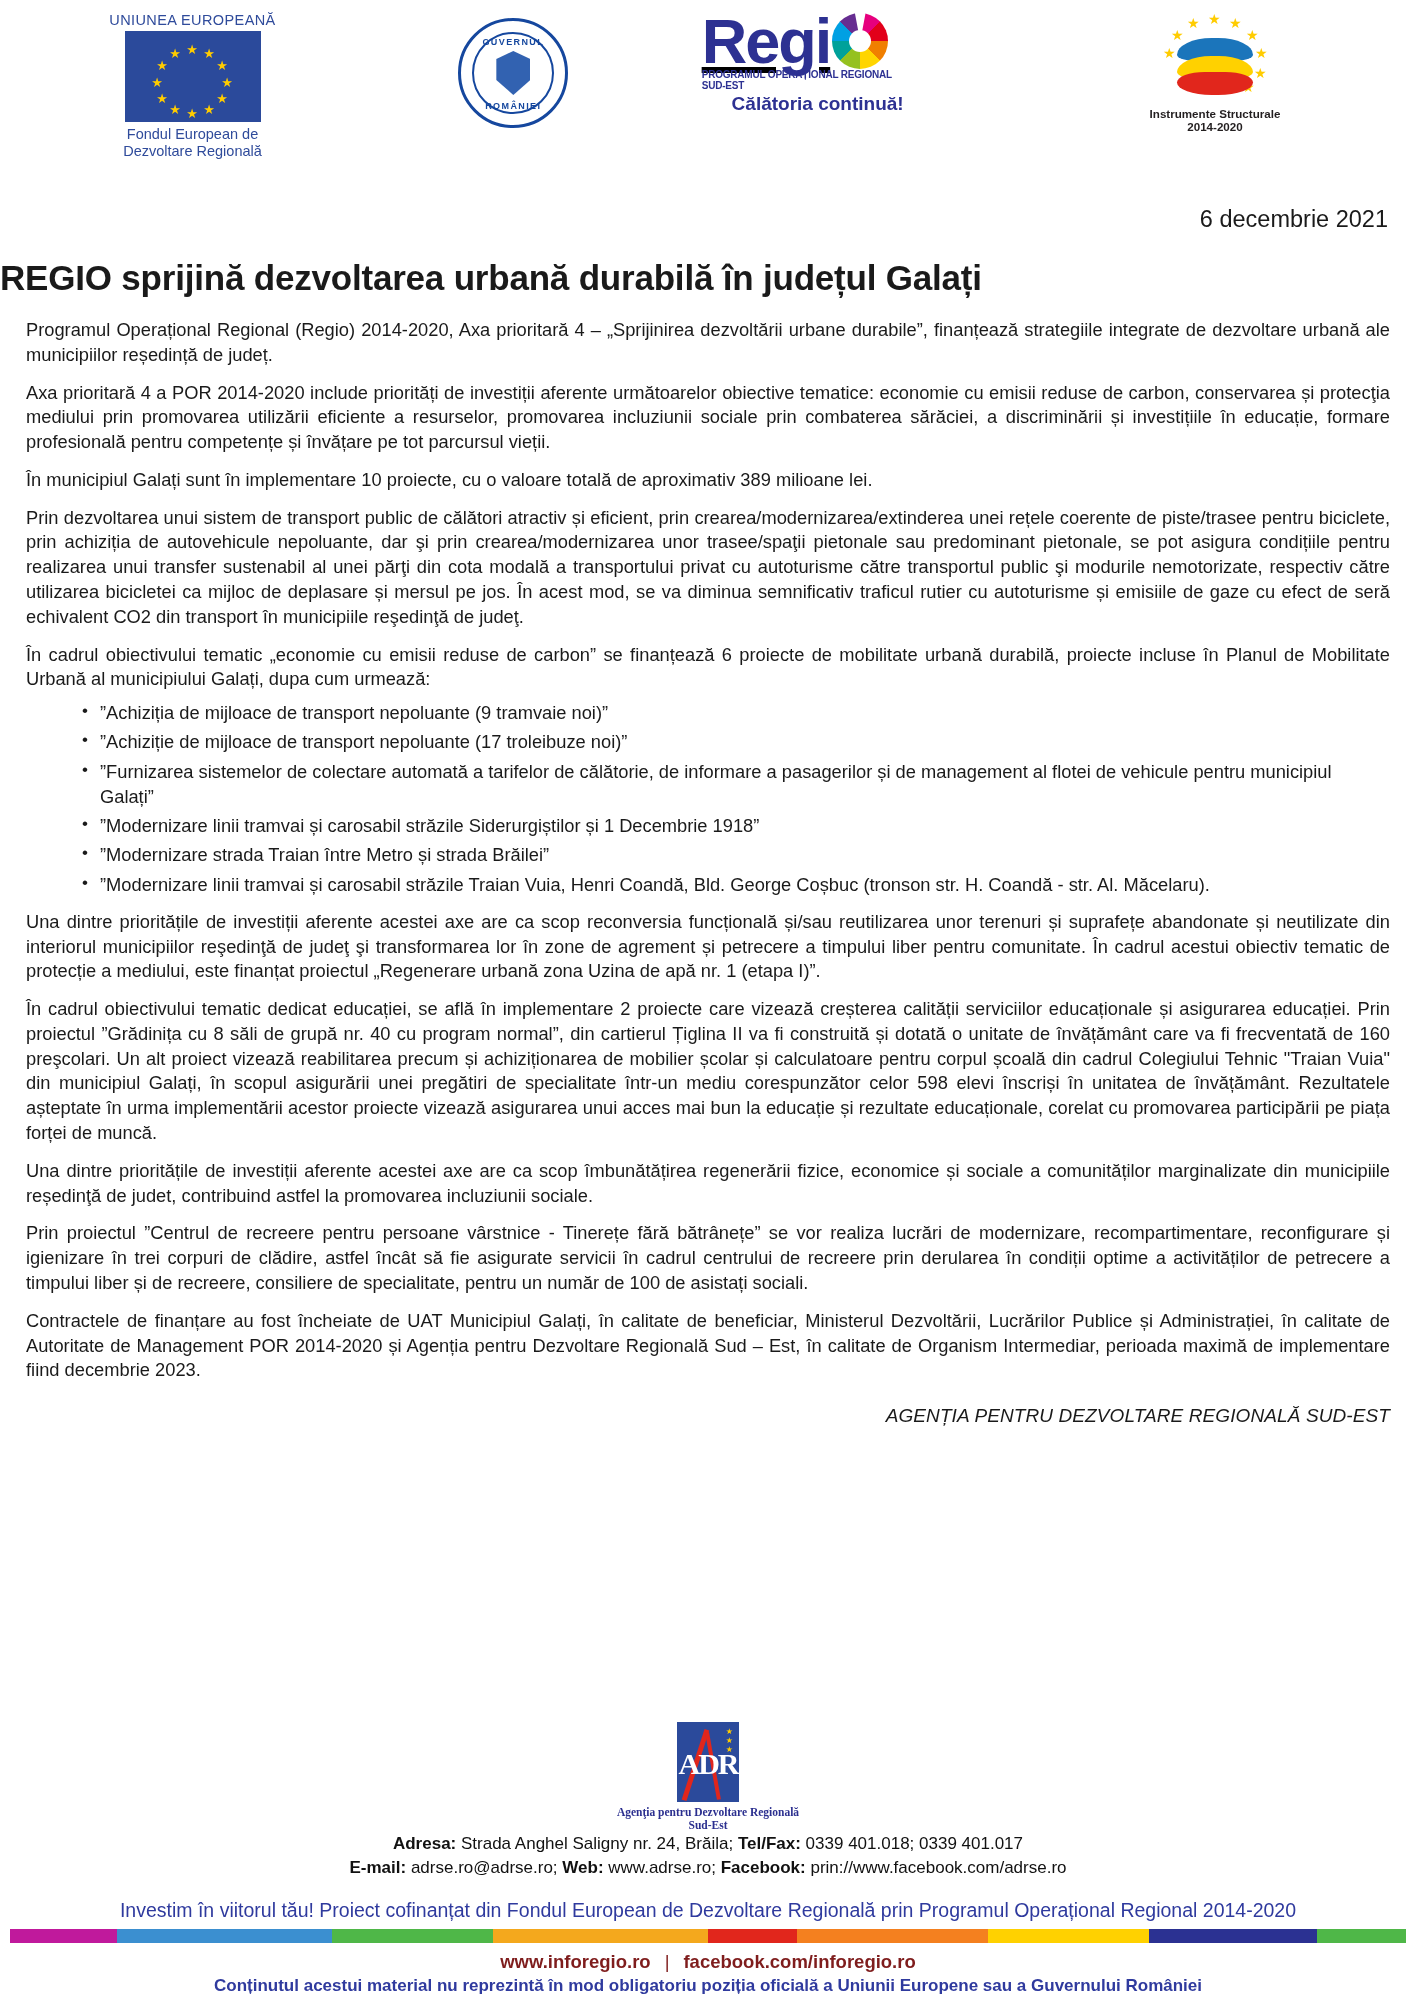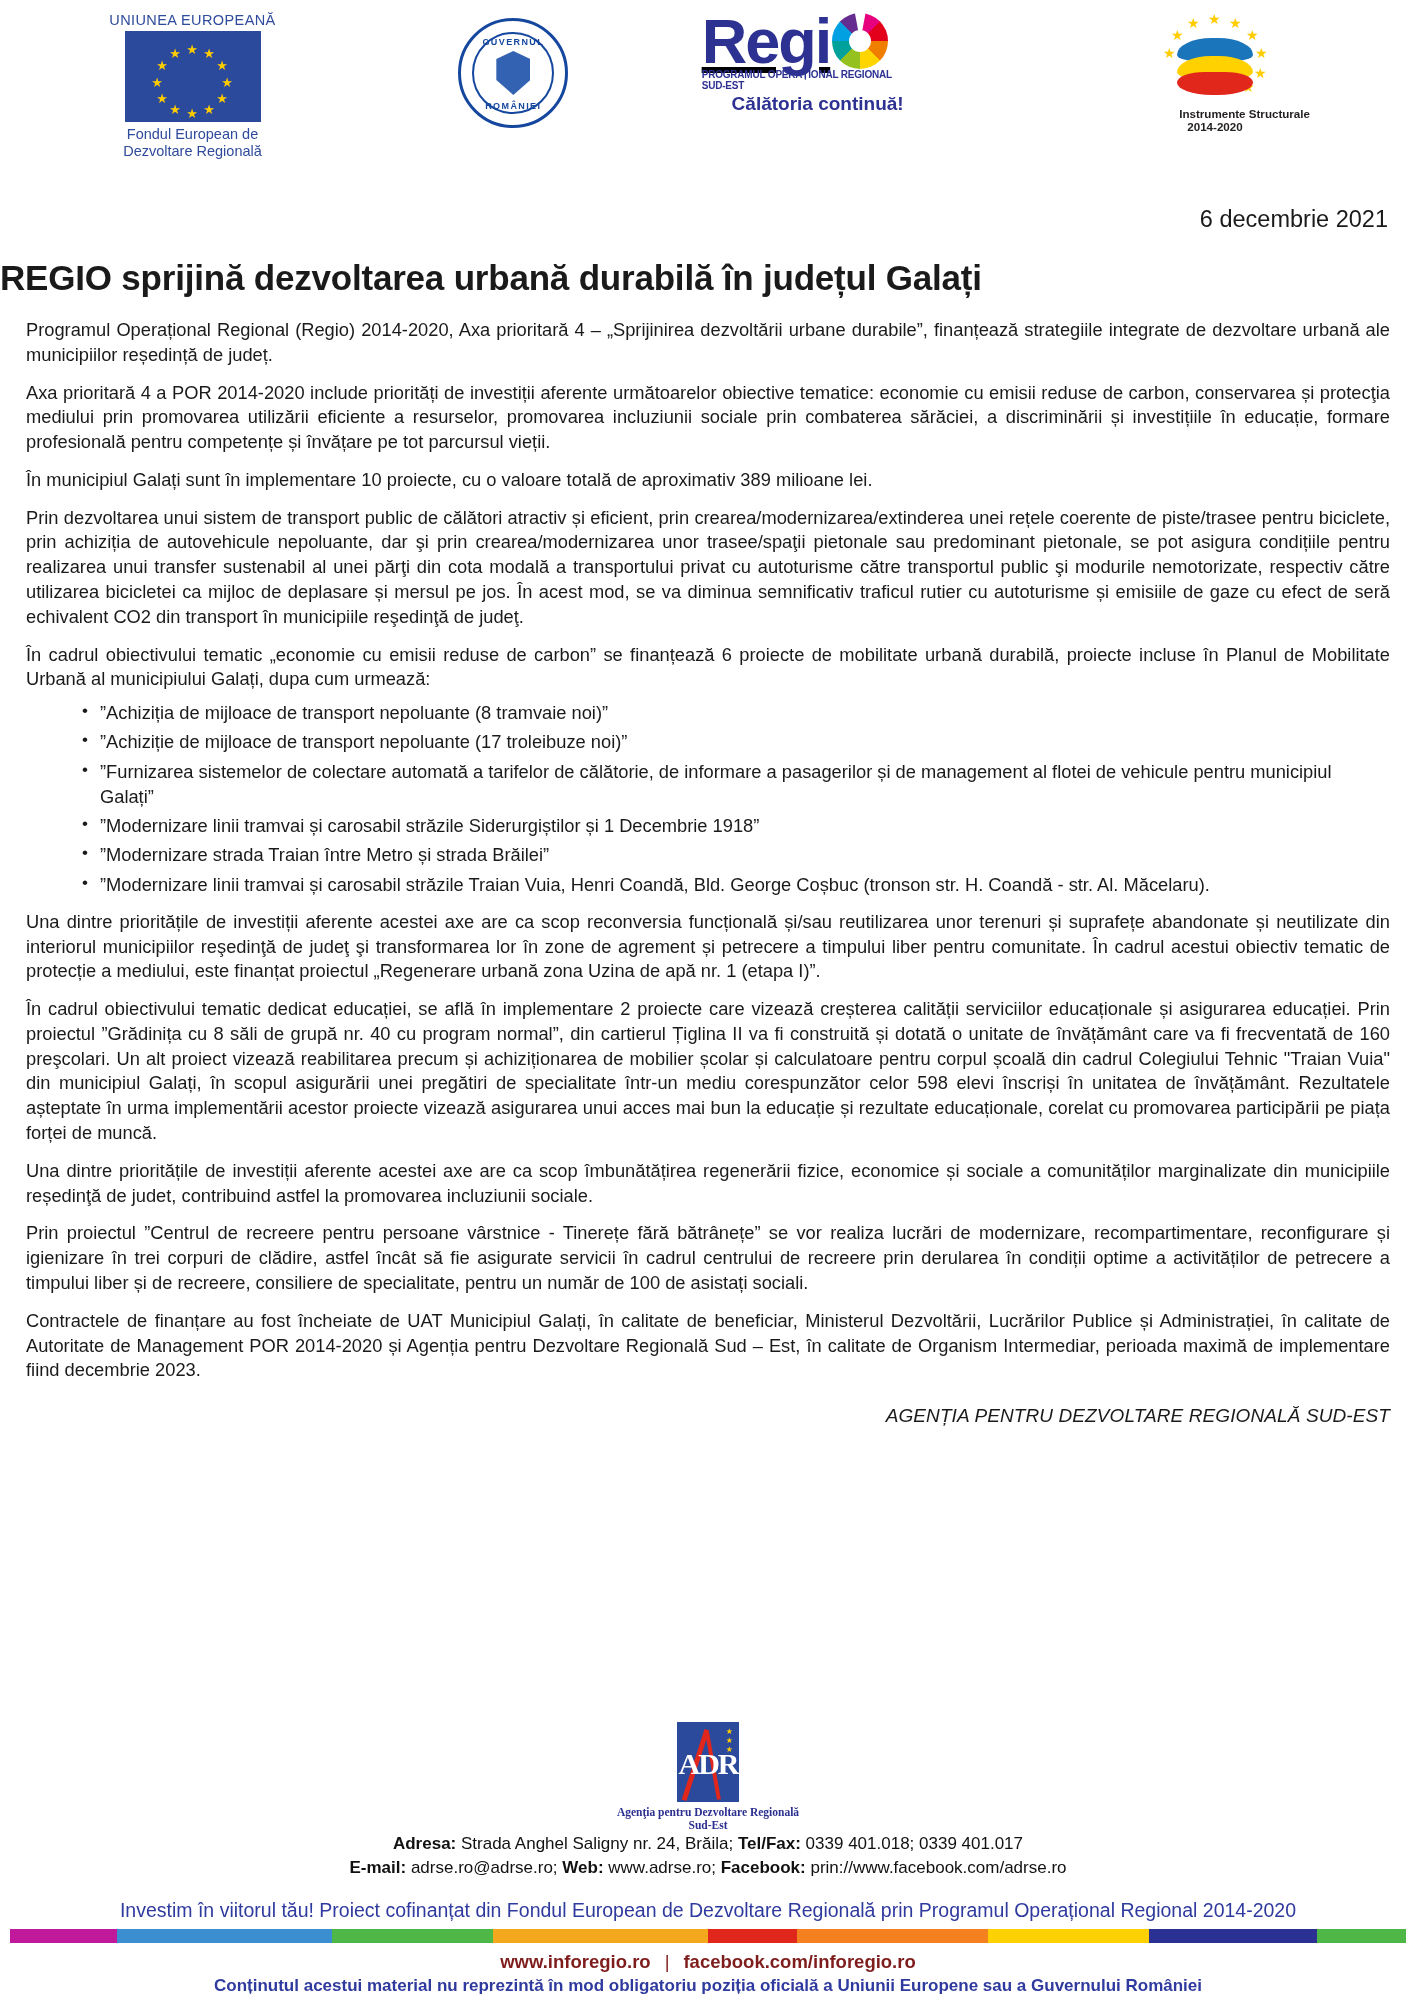--- a/index.html
+++ b/index.html
@@ -190,21 +190,21 @@
   }
   .is-swoosh-b, .is-swoosh-y, .is-swoosh-r {
     position: absolute;
     left: 50%;
     transform: translateX(-50%);
     width: 76px; height: 23px;
   }
   .is-swoosh-b { top: 26px; background: #1b75bb; border-radius: 50% 50% 30% 30% / 80% 80% 30% 30%; }
   .is-swoosh-y { top: 44px; background: #ffd100; border-radius: 45% 45% 30% 30% / 70% 70% 30% 30%; }
   .is-swoosh-r { top: 60px; background: #e1261c; border-radius: 40% 40% 50% 50% / 50% 50% 60% 60%; }
-  .is-cap1 { font-size: 11.6px; font-weight: bold; color: #231f20; margin-top: 3px; text-align: right; }
+  .is-cap1 { font-size: 11.6px; font-weight: bold; color: #231f20; margin-top: 3px; }
   .is-cap2 { font-size: 11.6px; font-weight: bold; color: #231f20; }
 
   
   .date-line {
     position: absolute;
     right: 28px;
     top: 206px;
     font-size: 23.5px;
     color: #1a1a1a;
   }
@@ -439,21 +439,21 @@
   <div class="doc-title">REGIO sprijină dezvoltarea urbană durabilă în județul Galați</div>
 
   <div class="body-wrap">
     <p class="para">Programul Operațional Regional (Regio) 2014-2020, Axa prioritară 4 – „Sprijinirea dezvoltării urbane durabile”, finanțează strategiile integrate de dezvoltare urbană ale municipiilor reședință de județ.</p>
     <p class="para">Axa prioritară 4 a POR 2014-2020 include priorități de investiții aferente următoarelor obiective tematice: economie cu emisii reduse de carbon, conservarea și protecţia mediului prin promovarea utilizării eficiente a resurselor, promovarea incluziunii sociale prin combaterea sărăciei, a discriminării și investițiile în educație, formare profesională pentru competențe și învățare pe tot parcursul vieții.</p>
     <p class="para">În municipiul Galați sunt în implementare 10 proiecte,  cu o valoare totală de aproximativ 389 milioane lei.</p>
     <p class="para">Prin dezvoltarea unui sistem de transport public de călători atractiv și eficient, prin crearea/modernizarea/extinderea unei rețele coerente de piste/trasee pentru biciclete, prin achiziția de autovehicule nepoluante, dar şi prin crearea/modernizarea unor trasee/spaţii pietonale sau predominant pietonale, se pot asigura condițiile pentru realizarea unui transfer sustenabil al unei părţi din cota modală a transportului privat cu autoturisme către transportul public şi modurile nemotorizate, respectiv către utilizarea bicicletei ca mijloc de deplasare și mersul pe jos. În acest mod, se va diminua semnificativ traficul rutier cu autoturisme și emisiile de gaze cu efect de seră echivalent CO2 din transport în municipiile reşedinţă de judeţ.</p>
     <p class="para tight">În cadrul obiectivului tematic „economie cu emisii reduse de carbon” se finanțează 6 proiecte de mobilitate urbană durabilă, proiecte incluse în Planul de Mobilitate Urbană al municipiului Galați, dupa cum urmează:</p>
 
     <ul class="bullets">
-      <li>”Achiziția de mijloace de transport nepoluante (8 tramvaie noi)”</li>
+      <li>”Achiziția de mijloace de transport nepoluante (9 tramvaie noi)”</li>
       <li>”Achiziție de mijloace de transport nepoluante (17 troleibuze noi)”</li>
       <li>”Furnizarea sistemelor de colectare automată a tarifelor de călătorie, de informare a pasagerilor și de management al flotei de vehicule pentru municipiul Galați”</li>
       <li>”Modernizare linii tramvai și carosabil străzile Siderurgiștilor și 1 Decembrie 1918”</li>
       <li>”Modernizare strada Traian între Metro și strada Brăilei”</li>
       <li>”Modernizare linii tramvai și carosabil străzile Traian Vuia, Henri Coandă, Bld. George Coșbuc (tronson str. H. Coandă - str. Al. Măcelaru).</li>
     </ul>
 
     <p class="para">Una dintre prioritățile de investiții aferente acestei axe are ca scop reconversia funcțională și/sau reutilizarea unor terenuri și suprafețe abandonate și neutilizate din interiorul municipiilor reşedinţă de judeţ şi transformarea lor în zone de agrement și petrecere a timpului liber pentru comunitate. În cadrul acestui obiectiv tematic de protecție a mediului, este finanțat proiectul „Regenerare urbană zona Uzina de apă nr. 1 (etapa I)”.</p>
     <p class="para">În cadrul obiectivului tematic dedicat educației, se află în implementare  2 proiecte care vizează creșterea calității serviciilor educaționale și asigurarea educației. Prin proiectul ”Grădinița cu 8 săli de grupă nr. 40 cu program normal”, din cartierul Țiglina II va fi construită și dotată o unitate de învățământ care va fi frecventată de 160 preşcolari. Un alt proiect vizează reabilitarea precum și achiziționarea de mobilier școlar și calculatoare pentru corpul școală din cadrul Colegiului Tehnic "Traian Vuia" din municipiul Galați, în scopul asigurării unei pregătiri de specialitate într-un mediu corespunzător celor 598 elevi înscriși în unitatea de învățământ. Rezultatele așteptate în urma implementării acestor proiecte vizează asigurarea unui acces mai bun la educație și rezultate educaționale, corelat cu promovarea participării pe piața forței de muncă.</p>
     <p class="para">Una dintre prioritățile de investiții aferente acestei axe are ca scop îmbunătățirea regenerării fizice, economice și sociale a comunităților marginalizate din municipiile reședinţă de judet, contribuind astfel la promovarea incluziunii sociale.</p>

